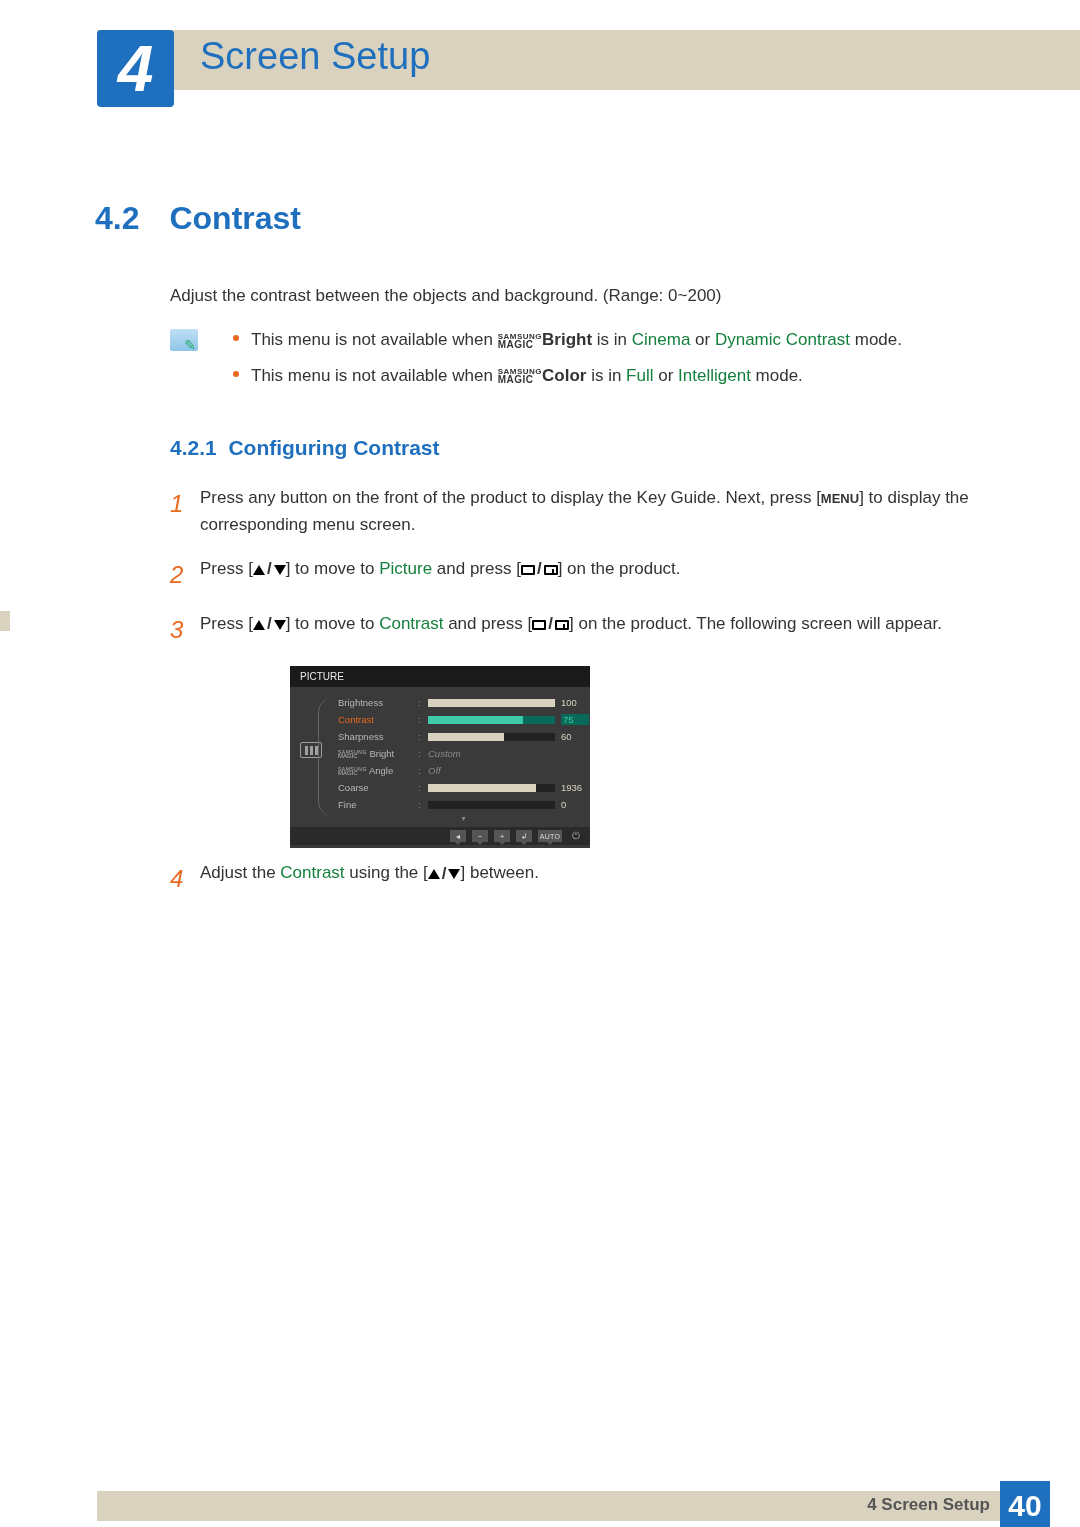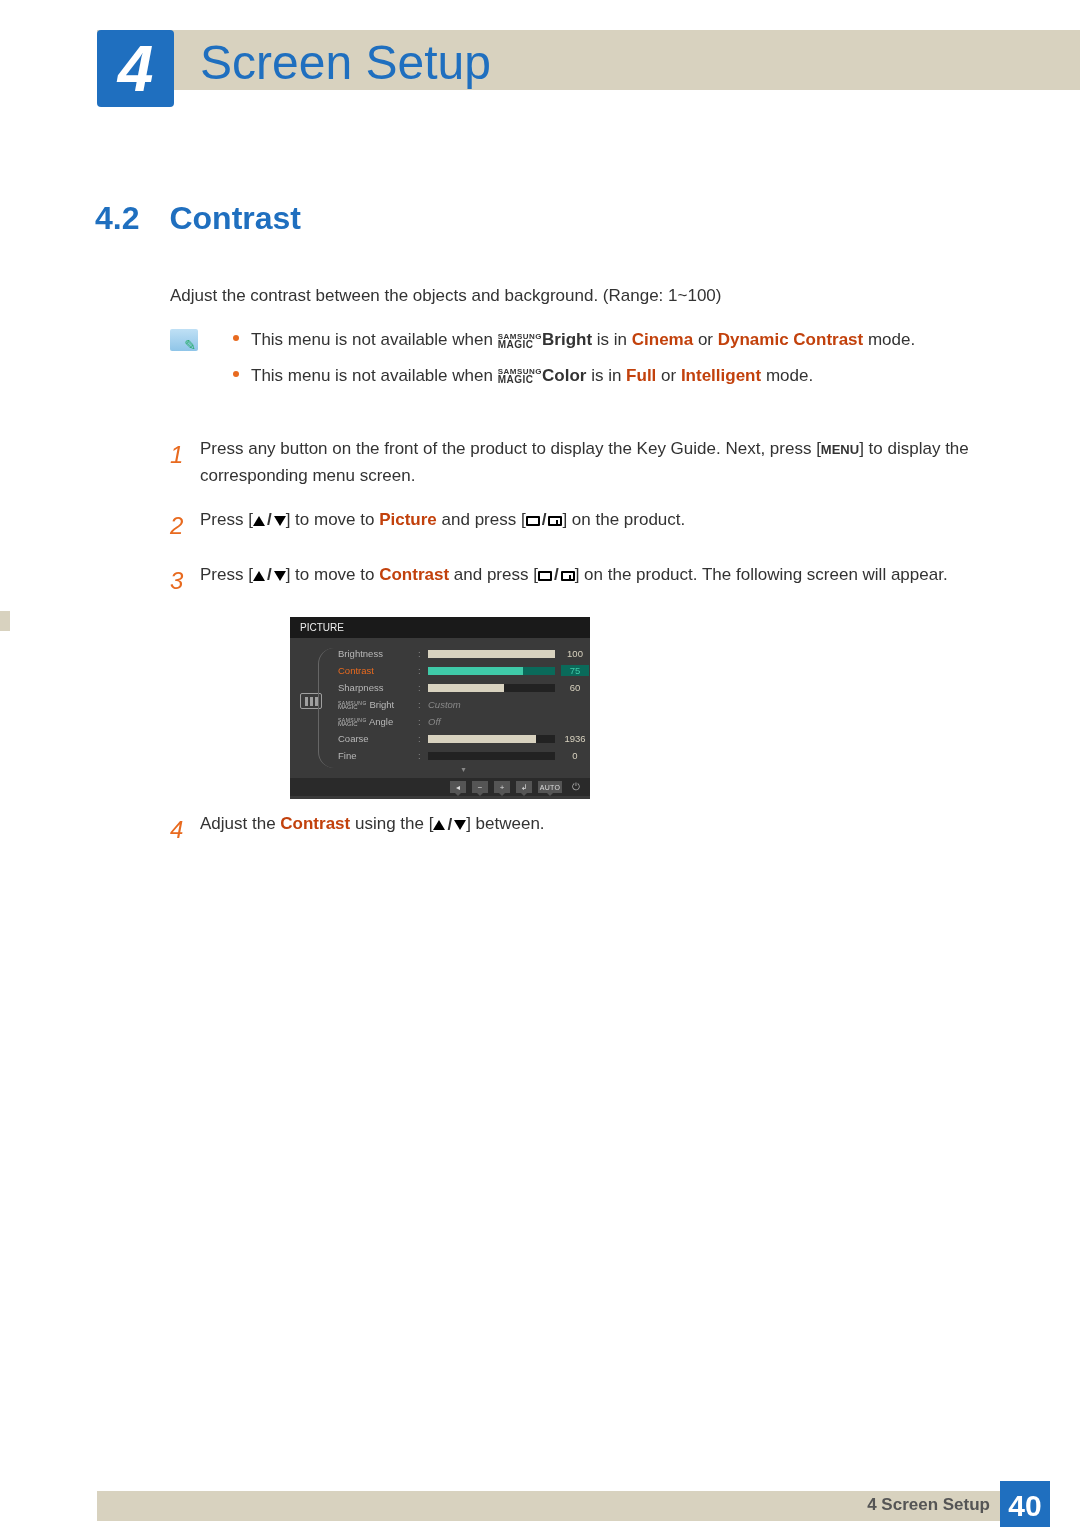--- a/index.html
+++ b/index.html
@@ -3,39 +3,39 @@
 <meta charset="utf-8">
 <style>
   * { box-sizing: border-box; margin: 0; padding: 0; }
   body { width: 1080px; height: 1527px; font-family: Arial, Helvetica, sans-serif; color: #333; background: #fff; position: relative; }
 
   
   .header { position: relative; height: 95px; }
   .header-band { position: absolute; left: 97px; right: 0; top: 30px; height: 60px; background: #d8d2bf; }
   .header-box { position: absolute; left: 97px; top: 30px; width: 77px; height: 77px; background: #1f6fbf; border-radius: 4px; display: flex; align-items: center; justify-content: center; }
   .header-num { font-size: 64px; font-weight: bold; font-style: italic; color: #fff; }
-  .header-title { position: absolute; left: 200px; top: 35px; font-size: 48px; color: #1f6fbf; font-weight: normal; }
+  .header-title { position: absolute; left: 200px; top: 35px; font-size: 38px; color: #1f6fbf; font-weight: normal; }
 
   
   .section { margin: 105px 90px 0 95px; }
   .sec-num { display: inline-block; font-size: 32px; color: #1f6fbf; font-weight: bold; width: 70px; vertical-align: top; }
   .sec-title { display: inline-block; font-size: 32px; color: #1f6fbf; font-weight: bold; }
   .intro { margin-left: 75px; margin-top: 45px; font-size: 17px; line-height: 1.6; }
   .intro p { margin-bottom: 18px; }
 
   
   .note-block { margin-left: 75px; margin-top: 2px; display: flex; }
   .note-icon { width: 28px; height: 22px; background: linear-gradient(#bfe0f5,#8fc5e8); border-radius: 2px; position: relative; flex-shrink: 0; margin-top: 2px; }
   .note-icon::after { content: "✎"; position: absolute; right: 2px; bottom: -2px; font-size: 14px; color: #2a6; }
   .note-list { margin-left: 35px; }
   .note-item { display: flex; margin-bottom: 10px; font-size: 17px; line-height: 1.5; }
   .bullet { width: 6px; height: 6px; background: #e86a1f; border-radius: 50%; margin-top: 8px; margin-right: 12px; flex-shrink: 0; }
   .magic { font-size: 10px; font-weight: bold; letter-spacing: 0.5px; display: inline-block; vertical-align: middle; line-height: 0.9; }
   .magic .top { font-size: 8px; display: block; }
-  .orange { color: #c2410c; font-weight: bold; }
+  .orange { color: #15803d; font-weight: normal; }
 
   
   .subsec { margin-left: 75px; margin-top: 38px; }
   .subsec-head { color: #1f6fbf; font-size: 21px; font-weight: bold; }
   .steps { margin-top: 25px; }
   .step { display: flex; margin-bottom: 18px; font-size: 17px; line-height: 1.55; }
   .step-num { font-size: 24px; font-style: italic; color: #e86a1f; width: 30px; flex-shrink: 0; font-weight: normal; }
   .step-body { flex: 1; }
   .menu-key { font-weight: bold; font-family: Arial; font-size: 13px; }
   .key-icons { vertical-align: middle; }
@@ -54,21 +54,21 @@
   .osd-side-icon span{ width:3px; height:9px; background:#9f9f9f; display:inline-block;}
   .osd-curve { position:absolute; left:28px; top:10px; width:16px; height:120px; border-left:1px solid #666; border-top-left-radius: 20px; border-bottom-left-radius: 20px;}
   .osd-row { display:flex; align-items:center; height:15px; margin-bottom: 2px; font-size: 9.5px;}
   .osd-label { width: 80px; }
   .osd-label.active { color: #e86a1f; }
   .osd-colon { width: 10px; color:#888;}
   .osd-bar { flex:1; height:8px; background:#222; position:relative; margin-right: 6px;}
   .osd-bar-fill { position:absolute; left:0; top:0; bottom:0; background:#d8d2bf;}
   .osd-row.active .osd-bar { background:#0a6a5a; }
   .osd-row.active .osd-bar-fill { background:#3fcaa8; }
-  .osd-val { width: 28px; text-align: center; color:#d8d2bf;}
+  .osd-val { width: 28px; text-align: left; color:#d8d2bf;}
   .osd-row.active .osd-val { color:#3fcaa8; background:#0a6a5a; padding:0 2px;}
   .osd-text { color:#888;font-style:italic;}
   .magic-osd { font-size: 6px; line-height:0.9; display:inline-block; vertical-align:middle;}
   .magic-osd .t{display:block; font-size:5px; letter-spacing:0.5px;}
   .osd-arrow { text-align:center; color:#888; font-size:8px; margin-top:2px;}
   .osd-bottom { background:#2a2a2a; padding:3px 6px; display:flex; justify-content:flex-end; gap:6px; align-items:center;}
   .osd-btn { width:16px; height:12px; background:#555; color:#ddd; font-size:8px; display:flex; align-items:center; justify-content:center; position:relative;}
   .osd-btn::after{ content:""; position:absolute; bottom:-3px; left:50%; margin-left:-3px; width:0;height:0;border-left:3px solid transparent;border-right:3px solid transparent;border-top:3px solid #555;}
   .osd-btn.auto{ width:24px; font-size:7px; letter-spacing:0.3px;}
   .osd-btn.pow{ background:none;}
@@ -93,21 +93,21 @@
     <span class="header-num">4</span>
   </div>
   <div class="header-title">Screen Setup</div>
 </div>
 
 <div class="section">
   <span class="sec-num">4.2</span>
   <span class="sec-title">Contrast</span>
 
   <div class="intro">
-    <p>Adjust the contrast between the objects and background. (Range: 1~100)</p>
+    <p>Adjust the contrast between the objects and background. (Range: 0~200)</p>
   </div>
 
   <div class="note-block">
     <div class="note-icon"></div>
     <div class="note-list">
       <div class="note-item">
         <span class="bullet"></span>
         <span>
           <span>This menu is not available when </span><span class="magic"><span class="top">SAMSUNG</span><span>MAGIC</span></span><b>Bright</b><span> is in </span><span class="orange">Cinema</span><span> or </span><span class="orange">Dynamic Contrast</span><span> mode.</span>
         </span>
@@ -115,20 +115,23 @@
       <div class="note-item">
         <span class="bullet"></span>
         <span>
           <span>This menu is not available when </span><span class="magic"><span class="top">SAMSUNG</span><span>MAGIC</span></span><b>Color</b><span> is in </span><span class="orange">Full</span><span> or </span><span class="orange">Intelligent</span><span> mode.</span>
         </span>
       </div>
     </div>
   </div>
 
   <div class="subsec">
+    <div class="subsec-head">
+      <span>4.2.1</span>&nbsp;&nbsp;<span>Configuring Contrast</span>
+    </div>
 
     <div class="steps">
       <div class="step">
         <span class="step-num">1</span>
         <span class="step-body">
           <span>Press any button on the front of the product to display the Key Guide. Next, press [</span><span class="menu-key">MENU</span><span>] to display the corresponding menu screen.</span>
         </span>
       </div>
 
       <div class="step">

